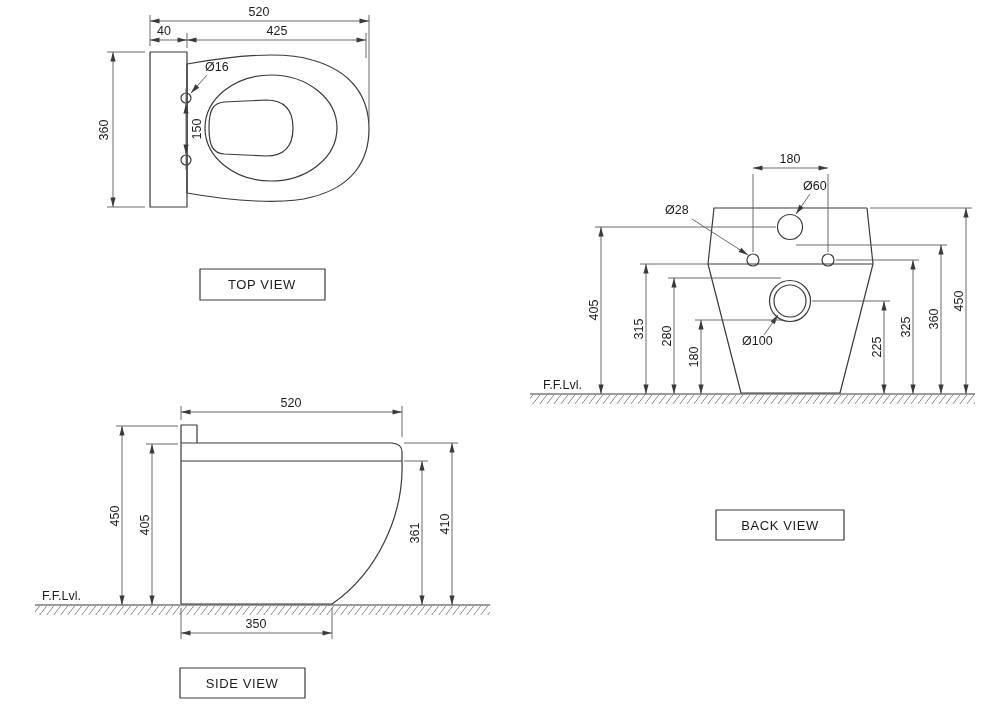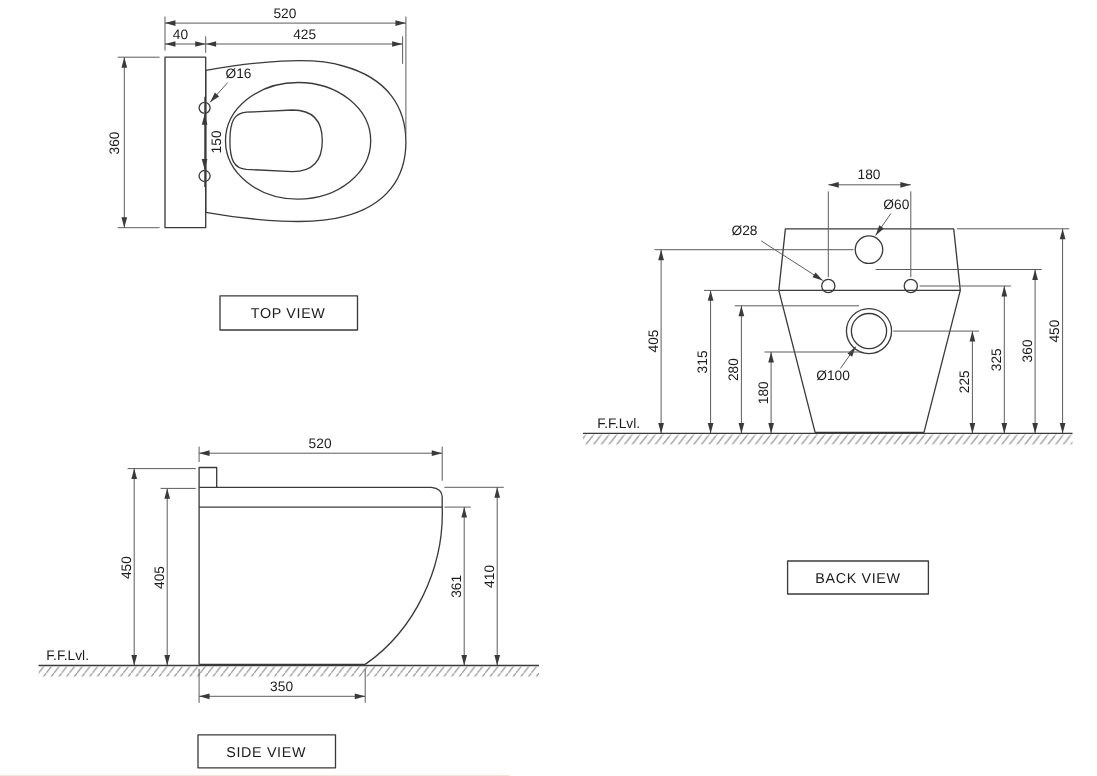--- a/index.html
+++ b/index.html
@@ -1,16 +1,16 @@
 <!DOCTYPE html>
 <html><head>
 <meta charset="utf-8">
 <style>
   html, body { margin: 0; padding: 0; background: #ffffff; }
-  .stage { width: 797px; height: 705px; position: relative; background: #f97316; }
+  .stage { width: 797px; height: 705px; position: relative; background: #ec4899; }
   svg { font-family: "Liberation Sans", sans-serif; display: block; }
   .ln   { stroke: #3a3a3a; stroke-width: 1.2; fill: none; stroke-linejoin: round; }
   .thin { stroke: #5a5a5a; stroke-width: 0.9; fill: none; }
   .dim-text  { font-size: 12.5px; fill: #1c1c1c; }
   .view-label { font-size: 13px; fill: #1c1c1c; letter-spacing: 0.6px; }
 </style>
 </head>
 <body>
 
 <div class="stage">

